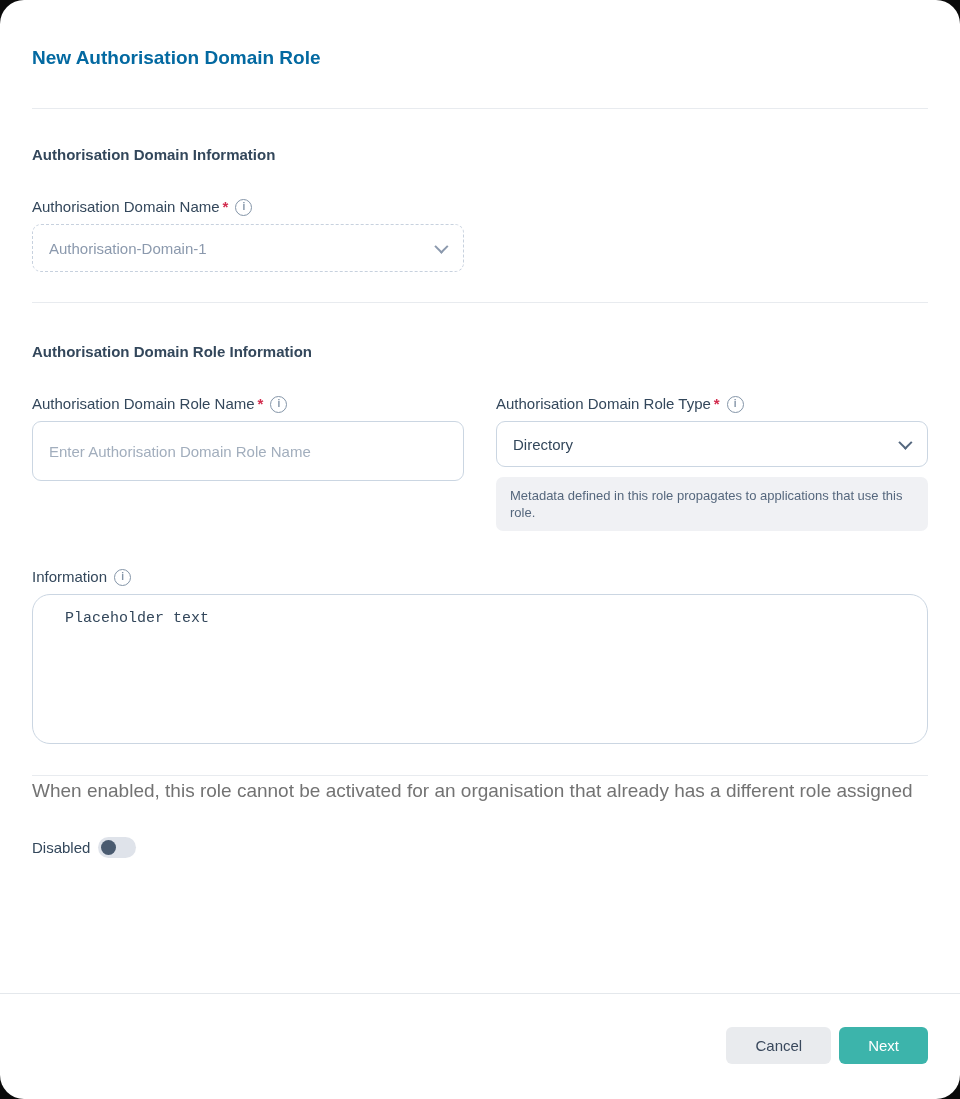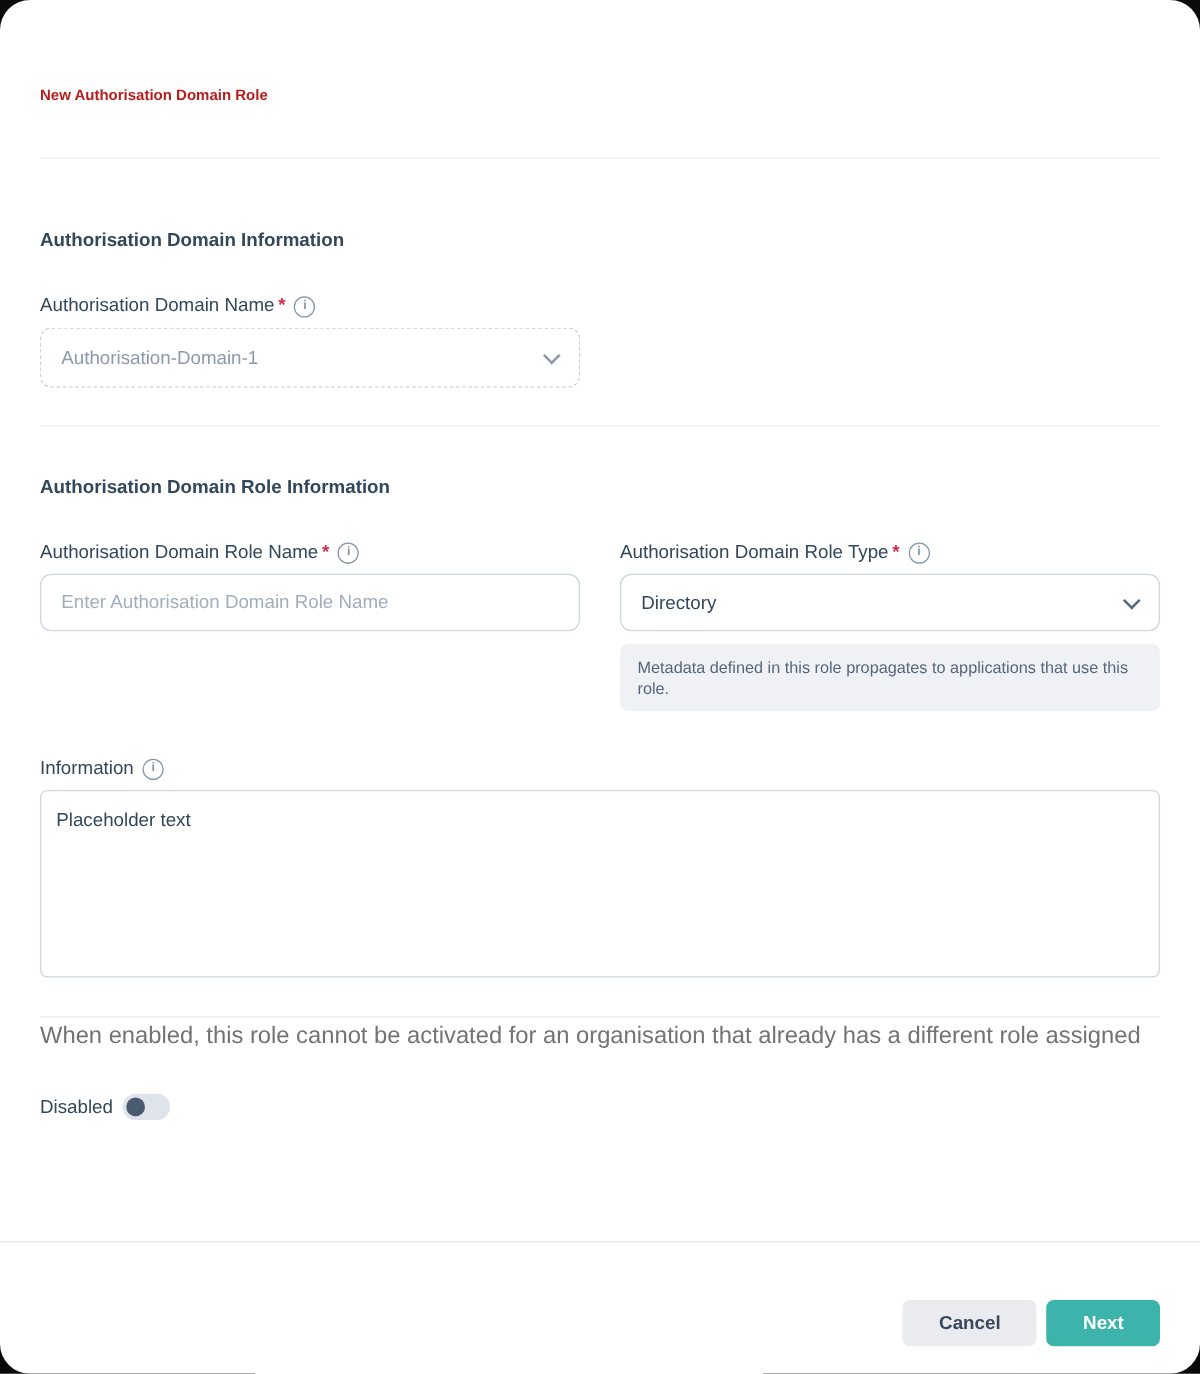--- a/index.html
+++ b/index.html
@@ -12,33 +12,33 @@
     position: relative;
     width: 960px; height: 1099px;
     background: #ffffff;
     border-radius: 24px;
     overflow: hidden;
     box-sizing: border-box;
   }
   .content { padding: 0 32px; }
 
   .page-title {
-    margin: 0; padding-top: 66px;
-    font-size: 12px; line-height: 20px;
-    font-weight: 700; color: #b91c1c;
+    margin: 0; padding-top: 48px;
+    font-size: 19px; line-height: 20px;
+    font-weight: 700; color: #0369a1;
   }
   .divider {
     border: none; border-top: 1px solid #e8ebef;
     margin: 40px 0 0 0;
   }
   .divider.d2 { margin-top: 30px; }
   .divider.d3 { margin-top: 31px; }
 
   .section-heading {
-    margin: 56px 0 0 0;
+    margin: 36px 0 0 0;
     font-size: 15px; line-height: 19px;
     font-weight: 700; color: #33475b;
   }
   .section-heading.sh2 { margin-top: 39px; }
   .section-heading.sh3 { margin-top: 35px; font-size: 15.5px; }
 
   .field-label {
     display: flex; align-items: center; gap: 7px;
     margin: 34px 0 8px 0;
     font-size: 15px; line-height: 18px; color: #33475b;
@@ -90,24 +90,24 @@
     background: #f0f1f4;
     border-radius: 7px;
     padding: 10px 14px;
     font-size: 13px; line-height: 17px;
     color: #55677d;
   }
 
   .desc-label { margin-top: 37px; margin-bottom: 8px; }
   textarea.control {
     height: 150px; resize: none;
-    padding: 14px 12px;
-    border-radius: 6px;
+    padding: 14px 32px;
+    border-radius: 18px;
     line-height: 19px;
-    font-family: Liberation Sans, sans-serif;
+    font-family: Liberation Mono, monospace;
   }
 
   .exclusive-desc {
     margin: 6px 0 0 0;
     font-size: 19px; line-height: 18px; color: #737373;
   }
   .toggle-row {
     margin-top: 37px;
     display: flex; align-items: center; gap: 8px;
   }
@@ -127,22 +127,22 @@
     position: absolute; left: 0; right: 0; top: 993px;
     border-top: 1px solid #e4e8ec;
   }
   .footer {
     position: absolute; top: 1027px; right: 32px;
     display: flex; gap: 8px;
   }
   .btn {
     height: 37px; border: none; border-radius: 6px;
     font-family: "Liberation Sans", sans-serif;
-    font-size: 15px; font-weight: 700;
-    padding: 0 29px; cursor: pointer; margin-top: 13px;
+    font-size: 15px; font-weight: 400;
+    padding: 0 29px; cursor: pointer;
   }
   .btn-cancel { background: #e9ebee; color: #39485c; }
   .btn-next { background: #3cb4ab; color: #ffffff; }
 </style>
 </head>
 <body>
 
 <div class="page">
   <div class="content">
 
@@ -168,21 +168,21 @@
 
     <h2 class="section-heading sh2">Authorisation Domain Role Information</h2>
 
     <div class="two-col">
       <div>
         <div class="field-label">
           <span class="lbl">Authorisation Domain Role Name</span>
             <span class="required">*</span>
           <span class="info-icon">i</span>
         </div>
-        <input class="control" type="text" style="height: 46px;" placeholder="Enter Authorisation Domain Role Name">
+        <input class="control" type="text" style="height: 60px;" placeholder="Enter Authorisation Domain Role Name">
       </div>
       <div>
         <div class="field-label">
           <span class="lbl">Authorisation Domain Role Type</span>
             <span class="required">*</span>
           <span class="info-icon">i</span>
         </div>
         <div class="control select" style="height:46px;">
           <span>Directory</span>
           <span class="chevron"></span>

